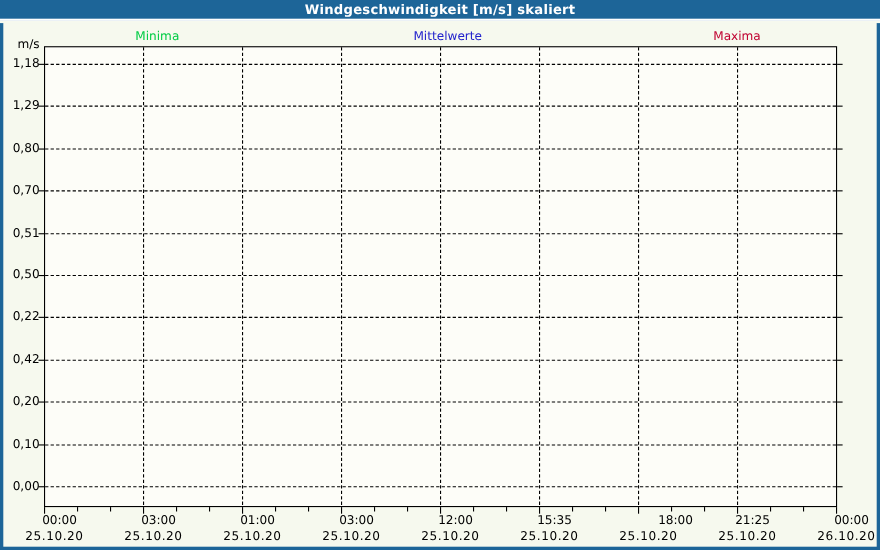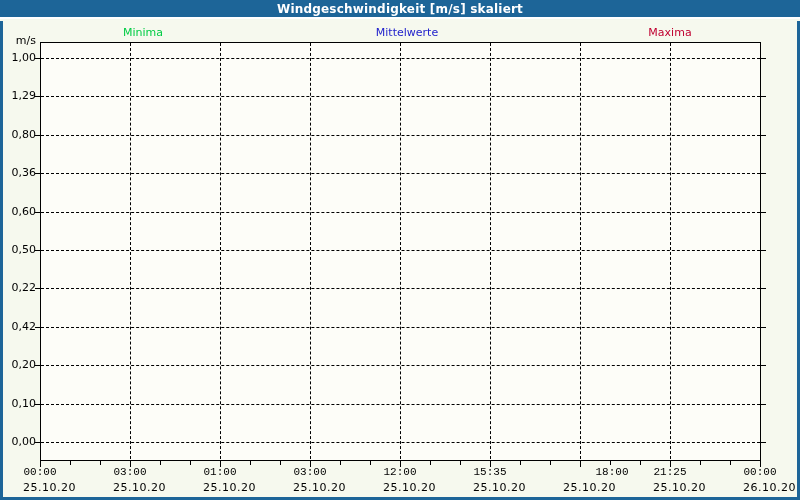--- a/index.html
+++ b/index.html
@@ -23,57 +23,57 @@
   #plotbox {
     position:absolute; left:40px; top:42px; width:721px; height:419px;
     border:1px solid #000;
   }
   .legend-label { position:absolute; top:26px; transform:translateX(-50%); font-size:11px; white-space:nowrap; }
   .unit-label { position:absolute; left:0; top:34px; width:36px; text-align:right; font-size:11px; color:#000; }
   .hgrid { position:absolute; height:0; border-top:1px dashed #000; }
   .vgrid { position:absolute; width:0; border-left:1px dashed #000; }
   .tick { position:absolute; background:#000; }
   .y-tick-label { position:absolute; left:0; width:36px; text-align:right; font-size:11px; color:#000; }
-  .x-time-label { position:absolute; width:60px; text-align:center; font-size:11px; color:#000;font-family:Liberation Mono, monospace; }
+  .x-time-label { position:absolute; width:60px; text-align:right; font-size:11px; color:#000; }
   .x-date-label { position:absolute; width:72px; text-align:right; font-size:11px; color:#000; letter-spacing:0.5px; }
 </style>
 </head>
 <body>
 
 <div id="window" style="background: rgb(246, 249, 238);">
   <div id="titlebar" style="background: rgb(29, 101, 152);">
     <span class="title">Windgeschwindigkeit [m/s] skaliert</span>
   </div>
   <div id="frame" style="border-color: rgb(29, 101, 152); background: rgb(246, 249, 238);"></div>
   <span class="unit-label">m/s</span>
   <div id="plotbox" style="background: rgb(253, 253, 248);"></div>
   <div id="dyn">
       <div class="legend-label" style="left: 143px; color: rgb(0, 204, 68);">Minima</div>
       <div class="legend-label" style="left: 407px; color: rgb(34, 34, 204);">Mittelwerte</div>
       <div class="legend-label" style="left: 670px; color: rgb(192, 0, 48);">Maxima</div>
       <div class="hgrid" style="left: 41px; width: 719px; top: 58px;"></div>
       <div class="tick" style="left: 35px; top: 58px; width: 5px; height: 1px;"></div>
       <div class="tick" style="left: 761px; top: 58px; width: 5px; height: 1px;"></div>
-      <div class="y-tick-label" style="top: 51px;">1,00</div>
+      <div class="y-tick-label" style="top: 51px;">1,18</div>
       <div class="hgrid" style="left: 41px; width: 719px; top: 96px;"></div>
       <div class="tick" style="left: 35px; top: 96px; width: 5px; height: 1px;"></div>
       <div class="tick" style="left: 761px; top: 96px; width: 5px; height: 1px;"></div>
       <div class="y-tick-label" style="top: 89px;">1,29</div>
       <div class="hgrid" style="left: 41px; width: 719px; top: 135px;"></div>
       <div class="tick" style="left: 35px; top: 135px; width: 5px; height: 1px;"></div>
       <div class="tick" style="left: 761px; top: 135px; width: 5px; height: 1px;"></div>
       <div class="y-tick-label" style="top: 128px;">0,80</div>
       <div class="hgrid" style="left: 41px; width: 719px; top: 173px;"></div>
       <div class="tick" style="left: 35px; top: 173px; width: 5px; height: 1px;"></div>
       <div class="tick" style="left: 761px; top: 173px; width: 5px; height: 1px;"></div>
-      <div class="y-tick-label" style="top: 166px;">0,36</div>
+      <div class="y-tick-label" style="top: 166px;">0,70</div>
       <div class="hgrid" style="left: 41px; width: 719px; top: 212px;"></div>
       <div class="tick" style="left: 35px; top: 212px; width: 5px; height: 1px;"></div>
       <div class="tick" style="left: 761px; top: 212px; width: 5px; height: 1px;"></div>
-      <div class="y-tick-label" style="top: 205px;">0,60</div>
+      <div class="y-tick-label" style="top: 205px;">0,51</div>
       <div class="hgrid" style="left: 41px; width: 719px; top: 250px;"></div>
       <div class="tick" style="left: 35px; top: 250px; width: 5px; height: 1px;"></div>
       <div class="tick" style="left: 761px; top: 250px; width: 5px; height: 1px;"></div>
       <div class="y-tick-label" style="top: 243px;">0,50</div>
       <div class="hgrid" style="left: 41px; width: 719px; top: 288px;"></div>
       <div class="tick" style="left: 35px; top: 288px; width: 5px; height: 1px;"></div>
       <div class="tick" style="left: 761px; top: 288px; width: 5px; height: 1px;"></div>
       <div class="y-tick-label" style="top: 281px;">0,22</div>
       <div class="hgrid" style="left: 41px; width: 719px; top: 327px;"></div>
       <div class="tick" style="left: 35px; top: 327px; width: 5px; height: 1px;"></div>
@@ -128,20 +128,20 @@
       <div class="x-time-label" style="left: 100px; top: 466px;">03:00</div>
       <div class="x-date-label" style="left: 94px; top: 481px;">25.10.20</div>
       <div class="x-time-label" style="left: 190px; top: 466px;">01:00</div>
       <div class="x-date-label" style="left: 184px; top: 481px;">25.10.20</div>
       <div class="x-time-label" style="left: 280px; top: 466px;">03:00</div>
       <div class="x-date-label" style="left: 274px; top: 481px;">25.10.20</div>
       <div class="x-time-label" style="left: 370px; top: 466px;">12:00</div>
       <div class="x-date-label" style="left: 364px; top: 481px;">25.10.20</div>
       <div class="x-time-label" style="left: 460px; top: 466px;">15:35</div>
       <div class="x-date-label" style="left: 454px; top: 481px;">25.10.20</div>
-      <div class="x-time-label" style="left: 582px; top: 466px;">18:00</div>
+      <div class="x-time-label" style="left: 570px; top: 466px;">18:00</div>
       <div class="x-date-label" style="left: 544px; top: 481px;">25.10.20</div>
       <div class="x-time-label" style="left: 640px; top: 466px;">21:25</div>
       <div class="x-date-label" style="left: 634px; top: 481px;">25.10.20</div>
       <div class="x-time-label" style="left: 730px; top: 466px;">00:00</div>
       <div class="x-date-label" style="left: 724px; top: 481px;">26.10.20</div>
     </div>
 </div>
 
 </body></html>

